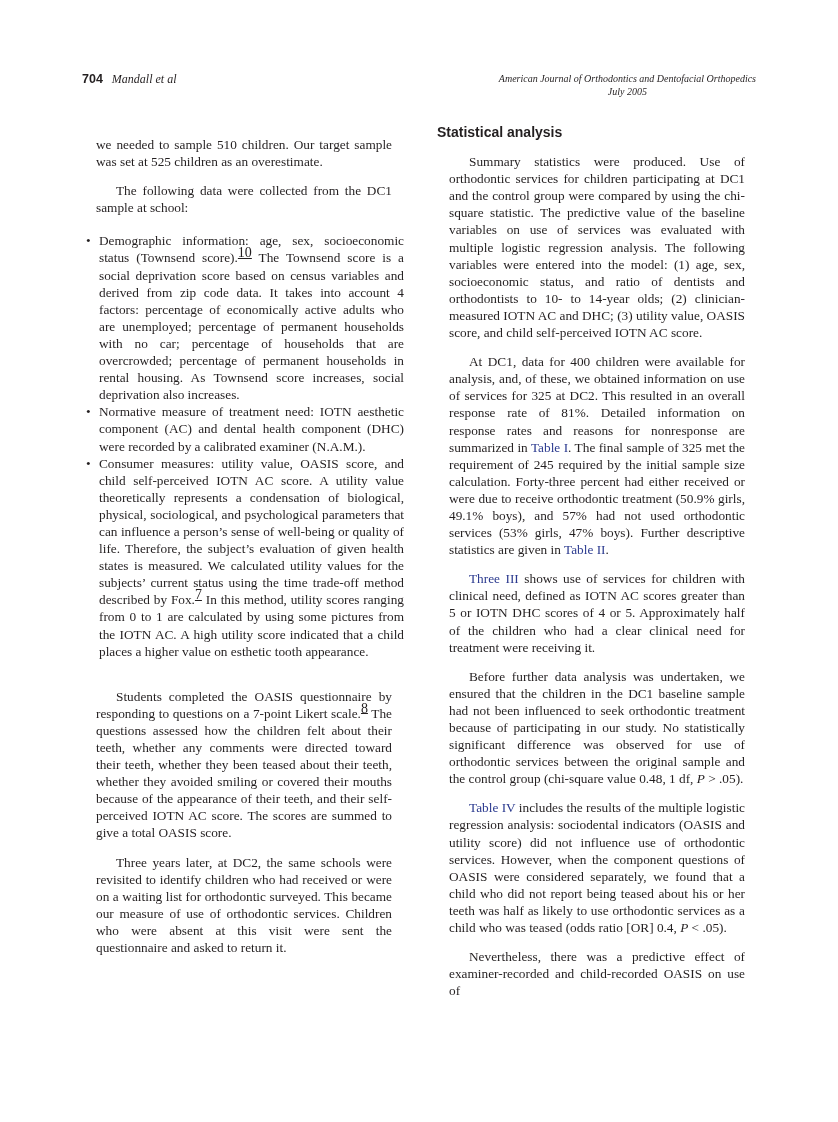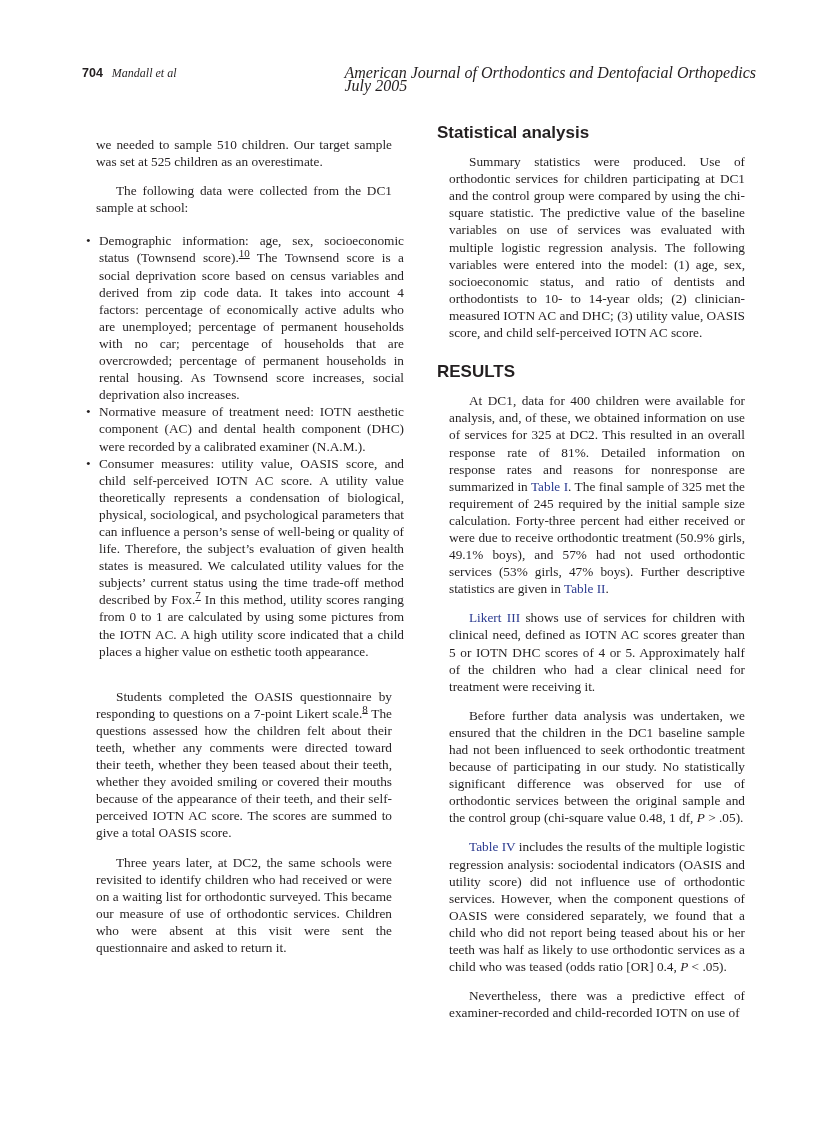--- a/index.html
+++ b/index.html
@@ -1,34 +1,34 @@
 <!DOCTYPE html>
 <html><head>
 <meta charset="utf-8">
 <style>
   html, body { margin:0; padding:0; background:#ffffff; }
   body { width:838px; height:1122px; position:relative; overflow:hidden;
          font-family:"Liberation Serif", serif; color:#231f20; }
-  .page-header { position:absolute; left:82px; top:66px; right:82px; height:34px; }
+  .page-header { position:absolute; left:82px; top:72px; right:82px; height:34px; }
   .hdr-left { position:absolute; left:0; top:0; font-size:12px; }
   .hdr-left .pg { font-family:"Liberation Sans", sans-serif; font-weight:bold; font-size:12.5px; margin-right:6px; }
   .hdr-left .auth { font-style:italic; }
-  .hdr-right { position:absolute; right:0; top:0; text-align:left; font-style:italic; font-size:16px; line-height:13px; }
+  .hdr-right { position:absolute; right:0; top:0; text-align:center; font-style:italic; font-size:10px; line-height:13px; }
   .col { position:absolute; top:124px; width:320px; font-size:13.3px; line-height:17.1px; text-align:justify; }
   .col-left { left:84px; }
   .col-right { left:437px; }
   p { margin:12px; }
   .indent { text-indent:20px; }
-  .heading { font-family:"Liberation Sans", sans-serif; font-weight:bold; font-size:17px; margin:0 0 6px 0; }
+  .heading { font-family:"Liberation Sans", sans-serif; font-weight:bold; font-size:14px; margin:0 0 6px 0; }
   .heading-caps { margin-top:22px; }
   ul.bullets { list-style:none; padding:0; margin:16px 0 0 0; }
   ul.bullets li { position:relative; padding-left:15px; }
   ul.bullets li .dot { position:absolute; left:2px; top:0; }
   .link { color:#2b3a8f; }
-  sup { font-size:11px; line-height:0; vertical-align:super;text-decoration:underline; }
+  sup { font-size:14px; line-height:0; vertical-align:super;text-decoration:underline; }
   .gap { height:16px; }
   i.ital { font-style:italic; }
 </style>
 </head>
 <body>
 
 <div class="page-header">
   <div class="hdr-left">
     <span class="pg">704</span>
     <span class="auth">Mandall et al</span>
@@ -60,19 +60,18 @@
 
   <div class="gap"></div>
   <p class="indent"><span>Students completed the OASIS questionnaire by responding to questions on a 7-point Likert scale.</span><sup>8</sup><span> The questions assessed how the children felt about their teeth, whether any comments were directed toward their teeth, whether they been teased about their teeth, whether they avoided smiling or covered their mouths because of the appearance of their teeth, and their self-perceived IOTN AC score. The scores are summed to give a total OASIS score.</span></p>
   <p class="indent">Three years later, at DC2, the same schools were revisited to identify children who had received or were on a waiting list for orthodontic surveyed. This became our measure of use of orthodontic services. Children who were absent at this visit were sent the questionnaire and asked to return it.</p>
 </div>
 
 <div class="col col-right">
   <div class="heading">Statistical analysis</div>
   <p class="indent">Summary statistics were produced. Use of orthodontic services for children participating at DC1 and the control group were compared by using the chi-square statistic. The predictive value of the baseline variables on use of services was evaluated with multiple logistic regression analysis. The following variables were entered into the model: (1) age, sex, socioeconomic status, and ratio of dentists and orthodontists to 10- to 14-year olds; (2) clinician-measured IOTN AC and DHC; (3) utility value, OASIS score, and child self-perceived IOTN AC score.</p>
 
-  <div class="heading heading-caps">RESULTS</div>
   <p class="indent"><span>At DC1, data for 400 children were available for analysis, and, of these, we obtained information on use of services for 325 at DC2. This resulted in an overall response rate of 81%. Detailed information on response rates and reasons for nonresponse are summarized in </span><span class="link">Table I</span><span>. The final sample of 325 met the requirement of 245 required by the initial sample size calculation. Forty-three percent had either received or were due to receive orthodontic treatment (50.9% girls, 49.1% boys), and 57% had not used orthodontic services (53% girls, 47% boys). Further descriptive statistics are given in </span><span class="link">Table II</span><span>.</span></p>
-  <p class="indent"><span class="link">Likert III</span><span> shows use of services for children with clinical need, defined as IOTN AC scores greater than 5 or IOTN DHC scores of 4 or 5. Approximately half of the children who had a clear clinical need for treatment were receiving it.</span></p>
+  <p class="indent"><span class="link">Three III</span><span> shows use of services for children with clinical need, defined as IOTN AC scores greater than 5 or IOTN DHC scores of 4 or 5. Approximately half of the children who had a clear clinical need for treatment were receiving it.</span></p>
   <p class="indent"><span>Before further data analysis was undertaken, we ensured that the children in the DC1 baseline sample had not been influenced to seek orthodontic treatment because of participating in our study. No statistically significant difference was observed for use of orthodontic services between the original sample and the control group (chi-square value 0.48, 1 df, </span><i class="ital">P</i><span> &gt; .05).</span></p>
   <p class="indent"><span class="link">Table IV</span><span> includes the results of the multiple logistic regression analysis: sociodental indicators (OASIS and utility score) did not influence use of orthodontic services. However, when the component questions of OASIS were considered separately, we found that a child who did not report being teased about his or her teeth was half as likely to use orthodontic services as a child who was teased (odds ratio [OR] 0.4, </span><i class="ital">P</i><span> &lt; .05).</span></p>
-  <p class="indent">Nevertheless, there was a predictive effect of examiner-recorded and child-recorded IOTN on use of</p>
+  <p class="indent">Nevertheless, there was a predictive effect of examiner-recorded and child-recorded OASIS on use of</p>
 </div>
 
 </body></html>

